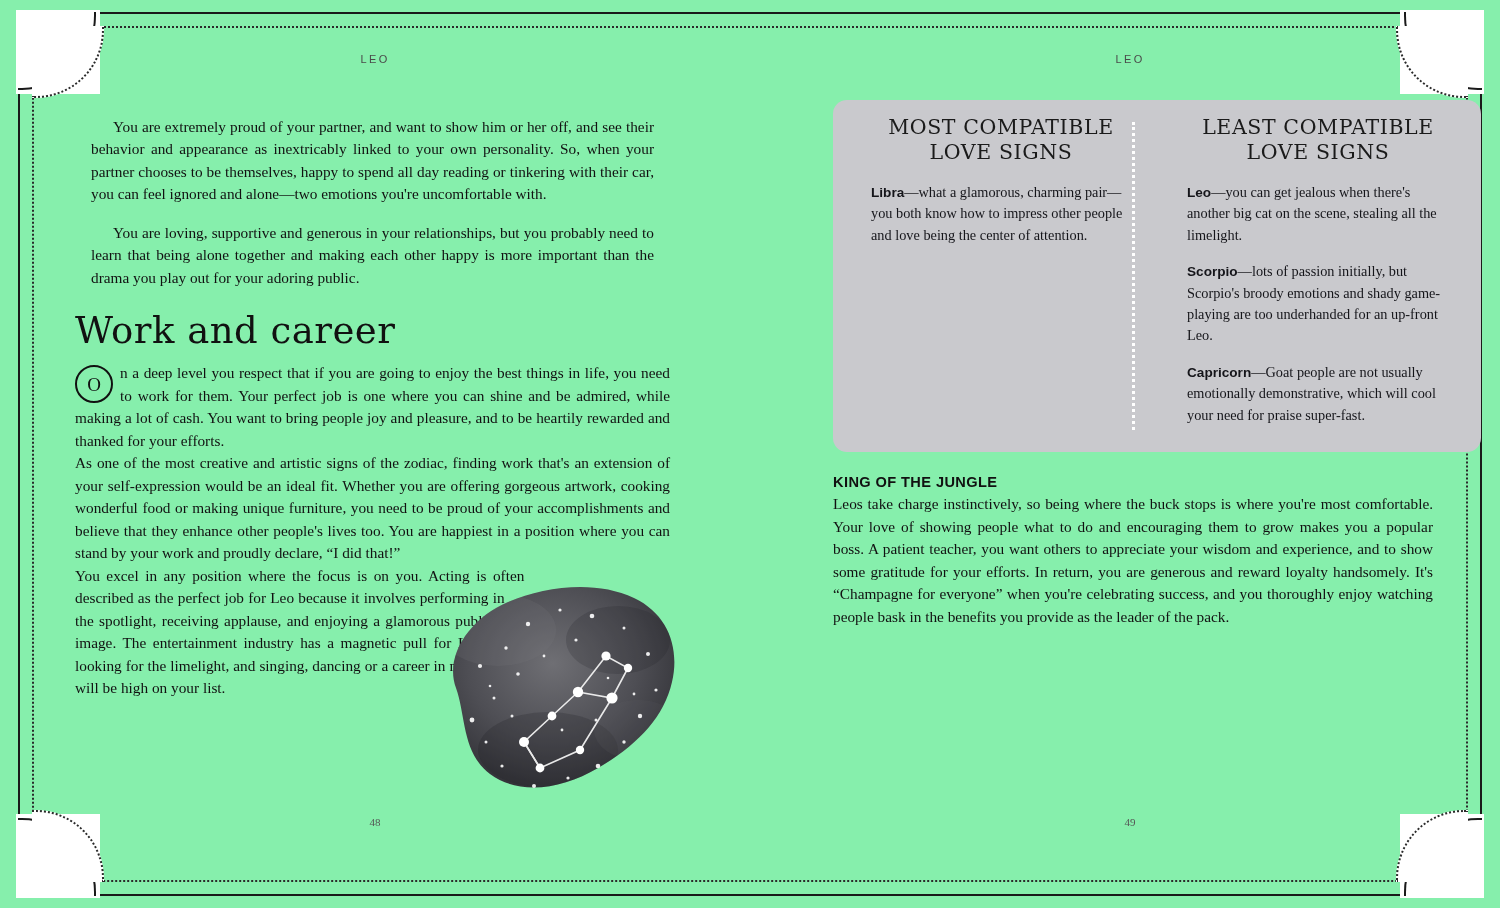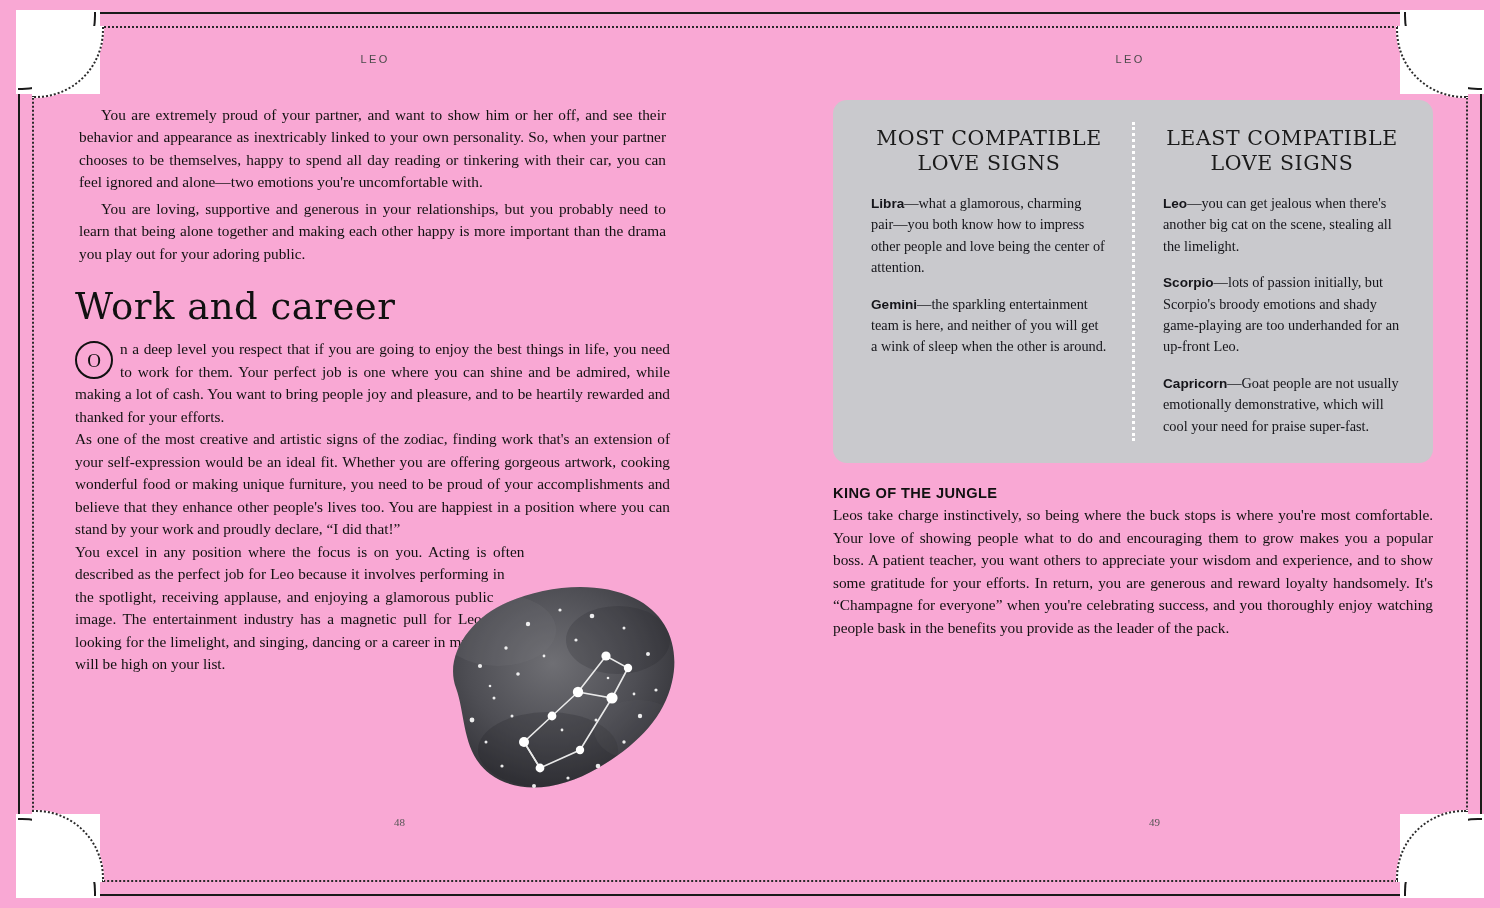--- a/index.html
+++ b/index.html
@@ -6,21 +6,21 @@
   html, body {
     margin: 0; padding: 0;
     width: 1500px; height: 908px;
     background: #ffffff;
     font-family: "Liberation Serif", serif;
   }
   #page {
     position: relative;
     width: 1500px;
     height: 908px;
-    background: #f9a8d4;
+    background: #86efac;
     overflow: hidden;
   }
 
   
   .frame-outer {
     position: absolute;
     left: 18px; top: 12px;
     width: 1464px; height: 884px;
     border: 2px solid #1a1a1a;
     border-radius: 4px;
@@ -77,39 +77,39 @@
   }
   .rh-left  { left: 275px; top: 53px; }
   .rh-right { left: 1030px; top: 53px; }
 
   .folio {
     position: absolute;
     font-family: "Liberation Serif", serif;
     font-size: 11px;
     color: #555;
     width: 60px;
-    text-align: right;
+    text-align: center;
   }
   .folio-left  { left: 345px; top: 816px; }
   .folio-right { left: 1100px; top: 816px; }
 
   
   .col-left {
     position: absolute;
     left: 75px; top: 100px;
     width: 595px;
   }
   .col-right {
     position: absolute;
     left: 833px; top: 100px;
     width: 600px;
   }
 
   p.body {
-    margin: 4px;
+    margin: 16px;
     font-size: 15.3px;
     line-height: 1.47;
     text-align: justify;
     color: #111;
     text-indent: 22px;
   }
   p.body.first { text-indent: 22px; }
 
   h2.display {
     font-family: "DejaVu Serif", serif;
@@ -177,24 +177,24 @@
     top: 570px;
     width: 260px;
     height: 240px;
   }
 
   
   .panel {
     position: relative;
     background: #c9c9cd;
     border-radius: 14px;
-    padding: 20px 26px 26px 26px;
+    padding: 9px 26px 26px 26px;
     display: flex;
     gap: 0;
-    width: 600px;
+    width: 648px;
   }
   .panel-col { width: 50%; padding: 0 14px; }
   .panel-col.left { padding-left: 12px; padding-right: 26px; }
   .panel-col.right { padding-left: 30px; padding-right: 6px; }
   .panel-divider {
     position: absolute;
     left: 299px;
     top: 22px;
     bottom: 22px;
     border-left: 3px dotted #ffffff;
@@ -347,23 +347,20 @@
   <div class="col-right">
 
     <div class="panel">
       <div class="panel-divider"></div>
 
       <div class="panel-col left">
         <h4>MOST COMPATIBLE LOVE SIGNS</h4>
         <p>
           <span class="sign">Libra</span><span>—what a glamorous, charming pair—you both know how to impress other people and love being the center of attention.</span>
         </p>
-        <p>
-          <span class="sign">Gemini</span><span>—the sparkling entertainment team is here, and neither of you will get a wink of sleep when the other is around.</span>
-        </p>
       </div>
 
       <div class="panel-col right">
         <h4>LEAST COMPATIBLE LOVE SIGNS</h4>
         <p>
           <span class="sign">Leo</span><span>—you can get jealous when there's another big cat on the scene, stealing all the limelight.</span>
         </p>
         <p>
           <span class="sign">Scorpio</span><span>—lots of passion initially, but Scorpio's broody emotions and shady game-playing are too underhanded for an up-front Leo.</span>
         </p>

